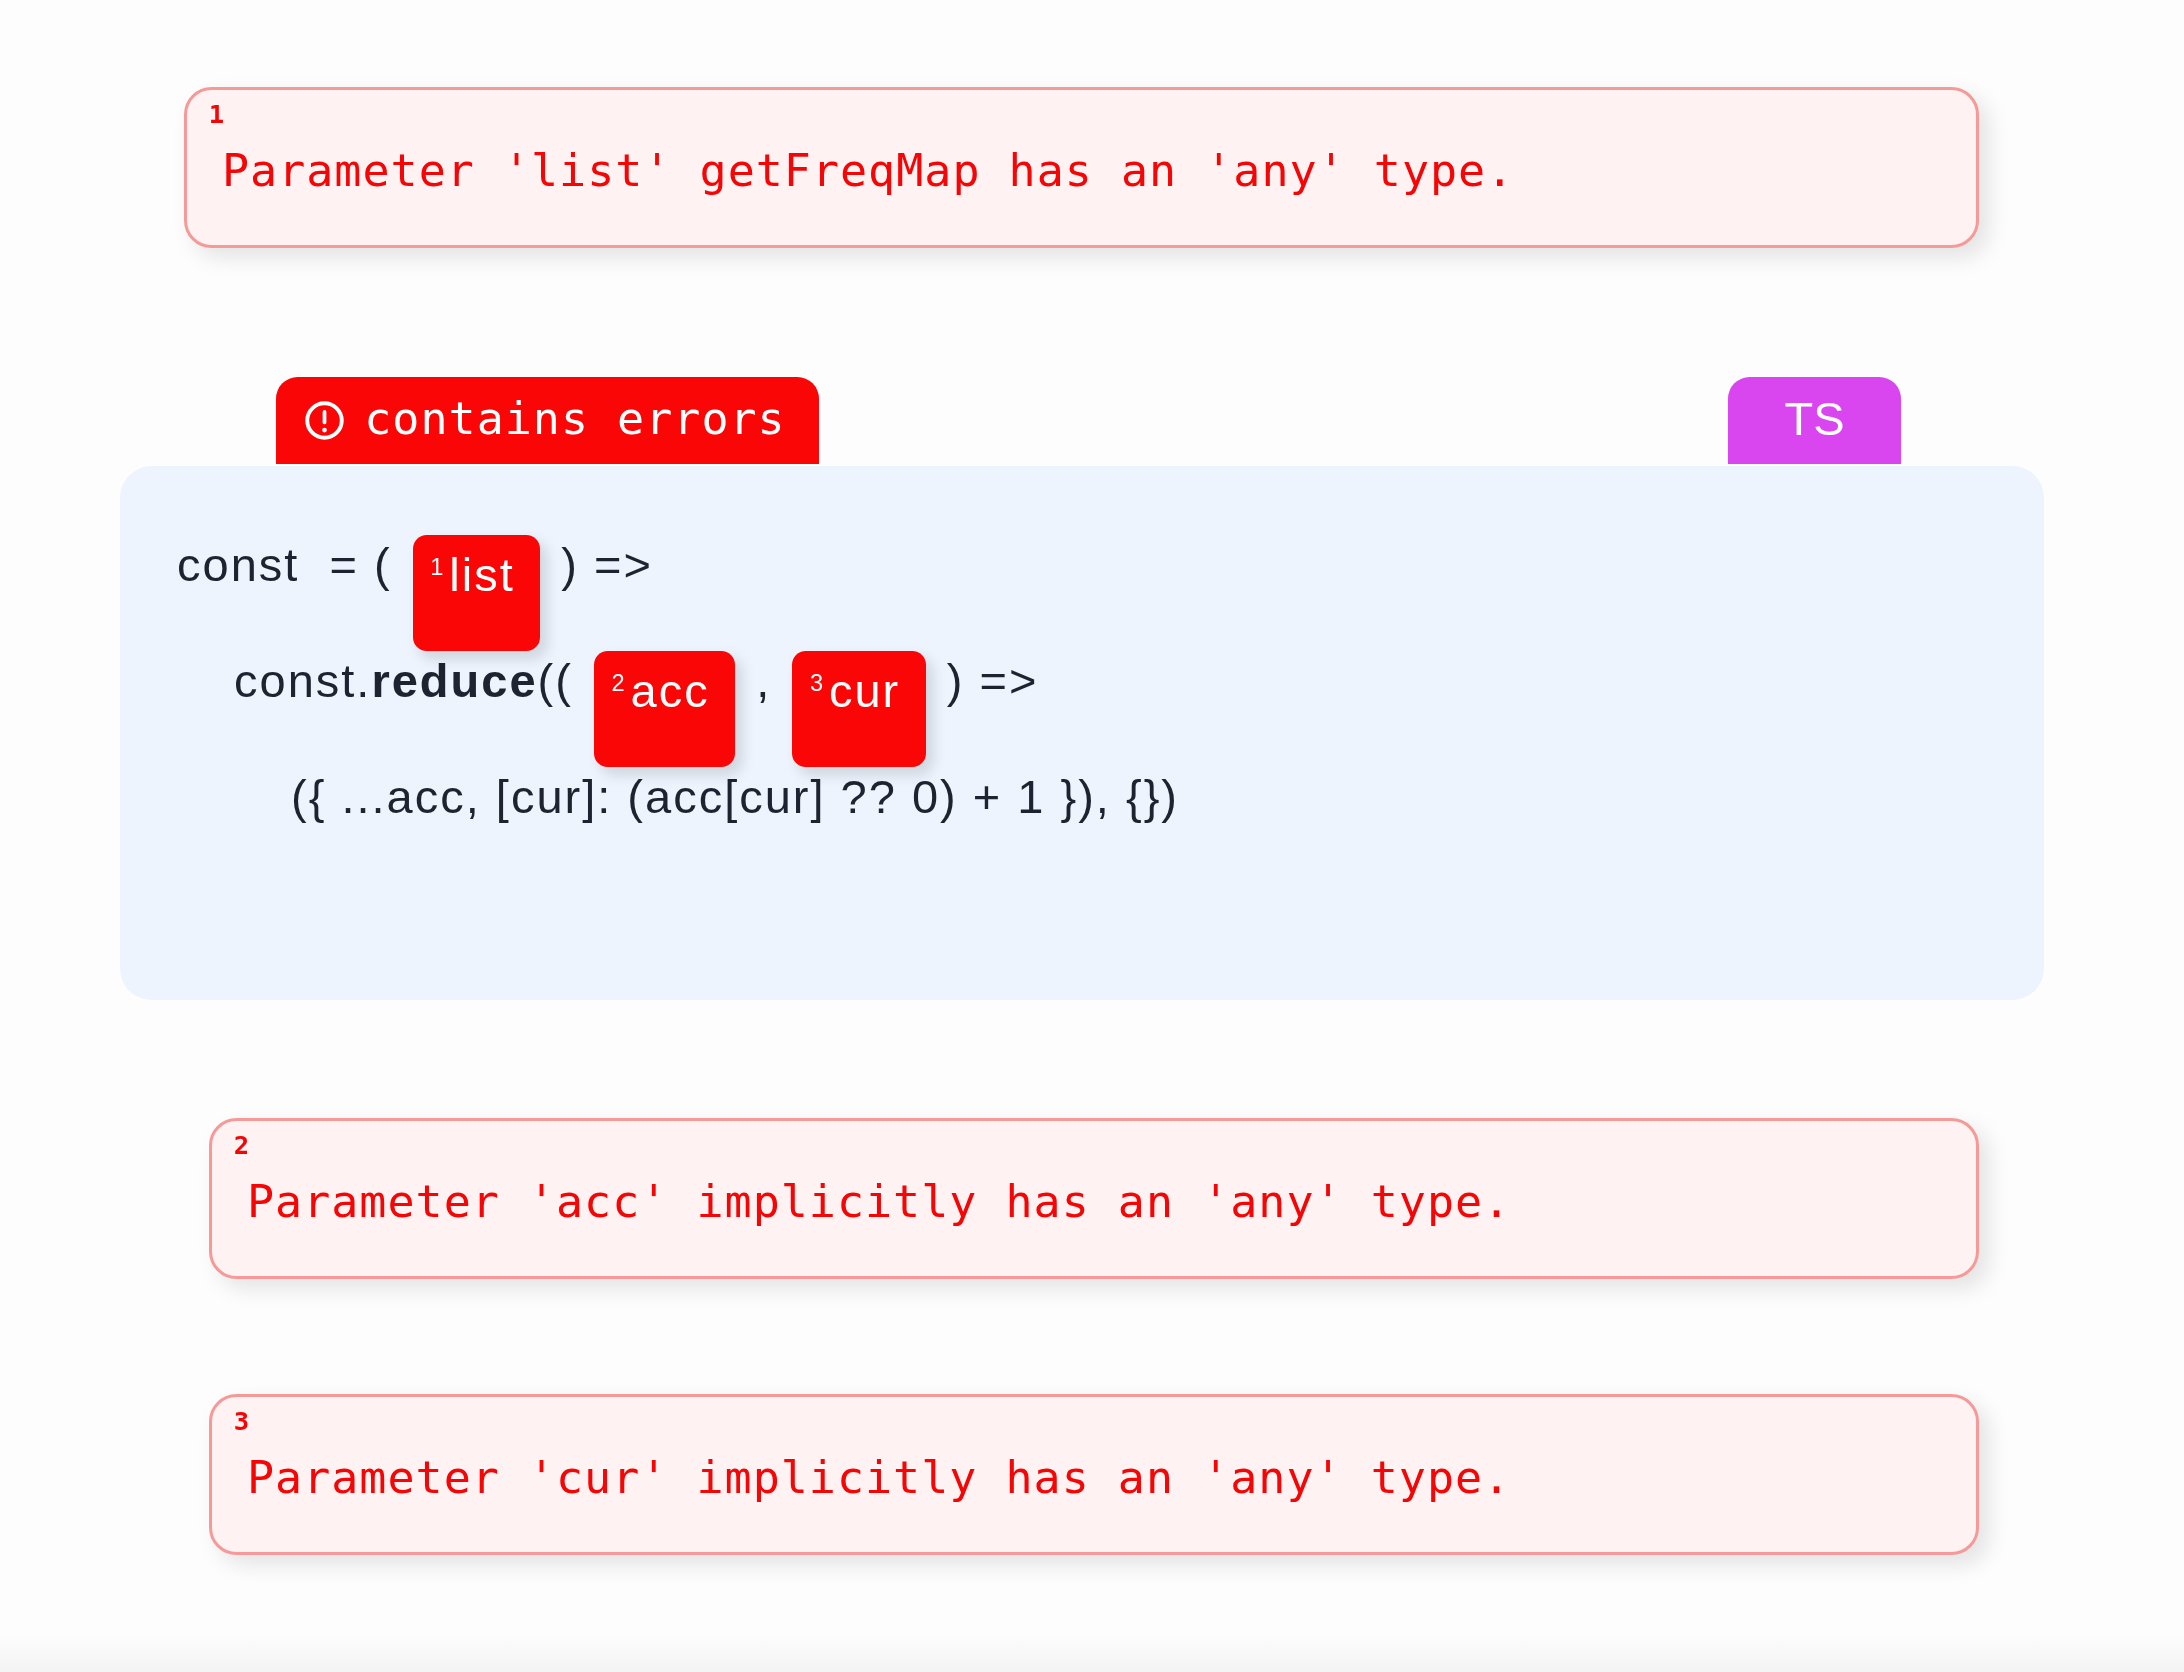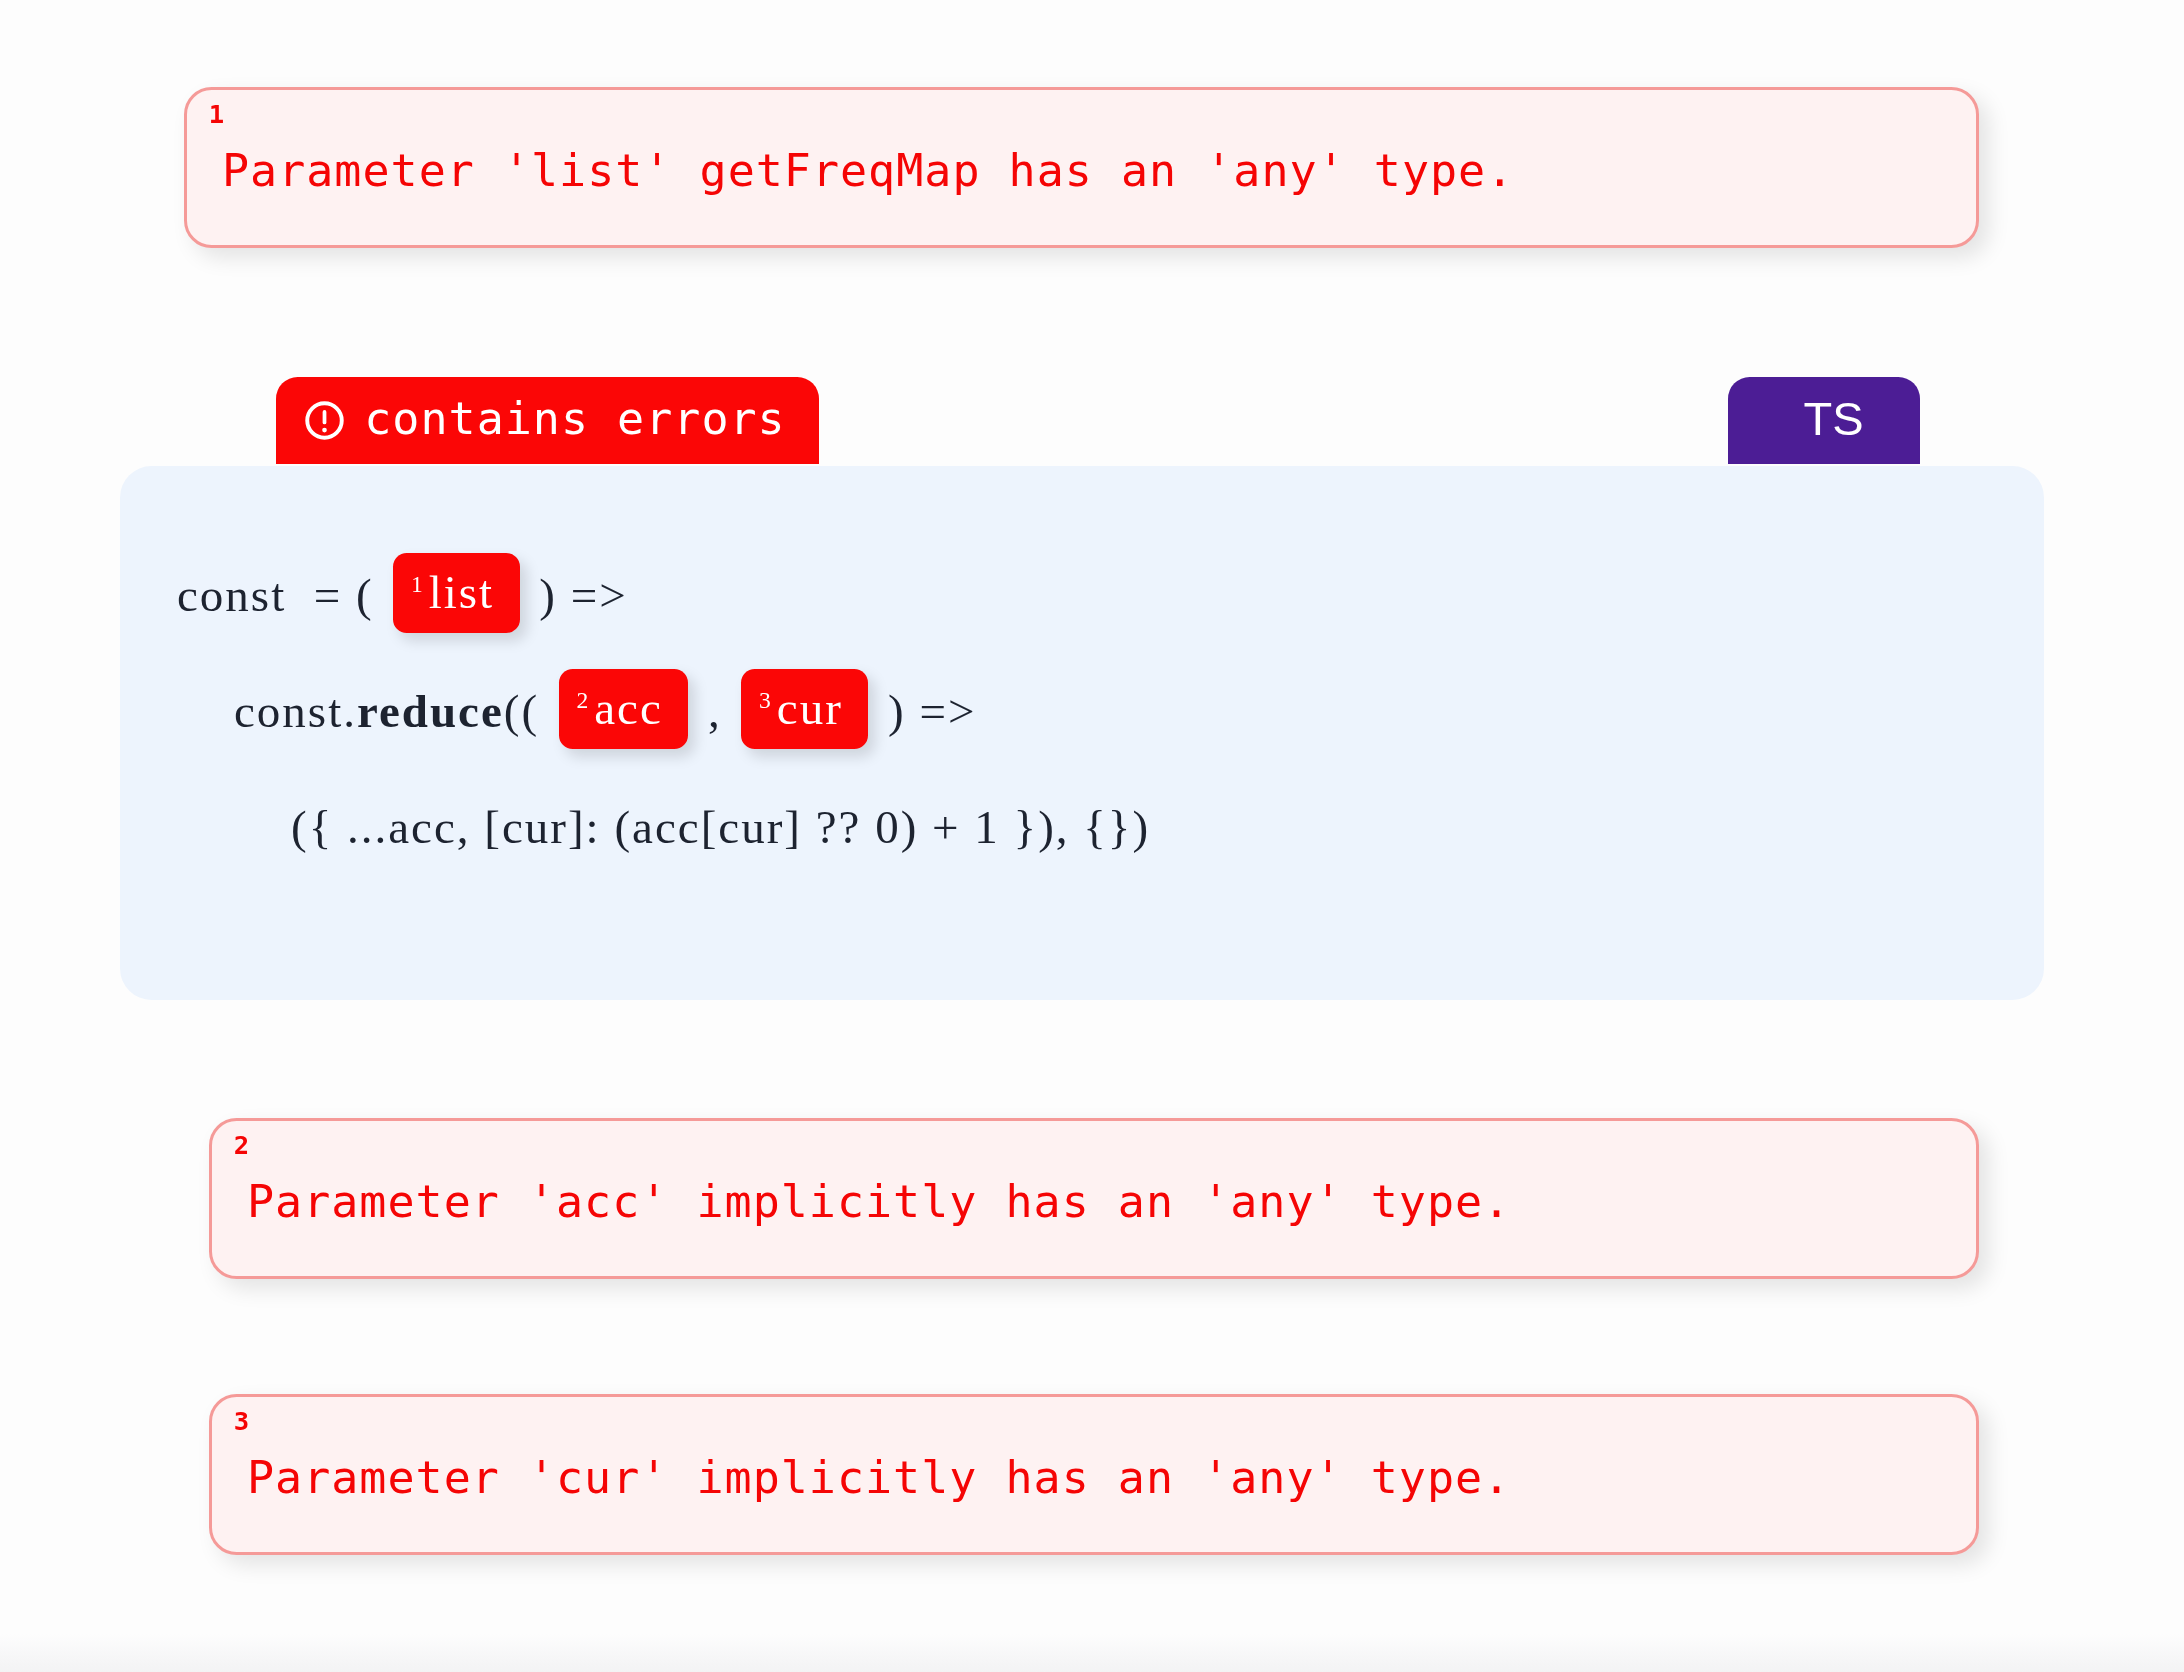--- a/index.html
+++ b/index.html
@@ -94,28 +94,27 @@
 
   .badge-ts {
     position: absolute;
     left: 1728px;
     top: 377px;
     width: 173px;
     height: 87px;
     display: flex;
     align-items: center;
     justify-content: center;
-    background: #4c1d95;
+    background: #d946ef;
     border-top-left-radius: 21.7px;
     border-top-right-radius: 21.7px;
     color: #ffffff;
     font-size: 47px;
     font-family: "Liberation Sans", sans-serif;
     z-index: 3;
-    padding-left: 19px;
   }
   .badge-ts .label { line-height: 1; padding-bottom: 3.9px; }
 
   
   .code-panel {
     position: absolute;
     left: 120px;
     top: 466px;
     width: 1924px;
     height: 534px;
@@ -126,25 +125,24 @@
 
   .code-lines {
     position: absolute;
     left: 57px;
     top: 71px;
     right: 19.7px;
   }
   .code-line {
     height: 116px;
     display: flex;
-    align-items: center;
     font-size: 47px;
     letter-spacing: 2px;
     color: #1d2330;
-    font-family: Liberation Serif, serif;
+    font-family: Liberation Sans, sans-serif;
     white-space: pre;
   }
   .code-line.indent-1 { padding-left: 57px; }
   .code-line.indent-2 { padding-left: 114px; }
 
   .tok-bold { font-weight: 700; }
 
   .tok-hl {
     display: inline-flex;
     align-items: baseline;

